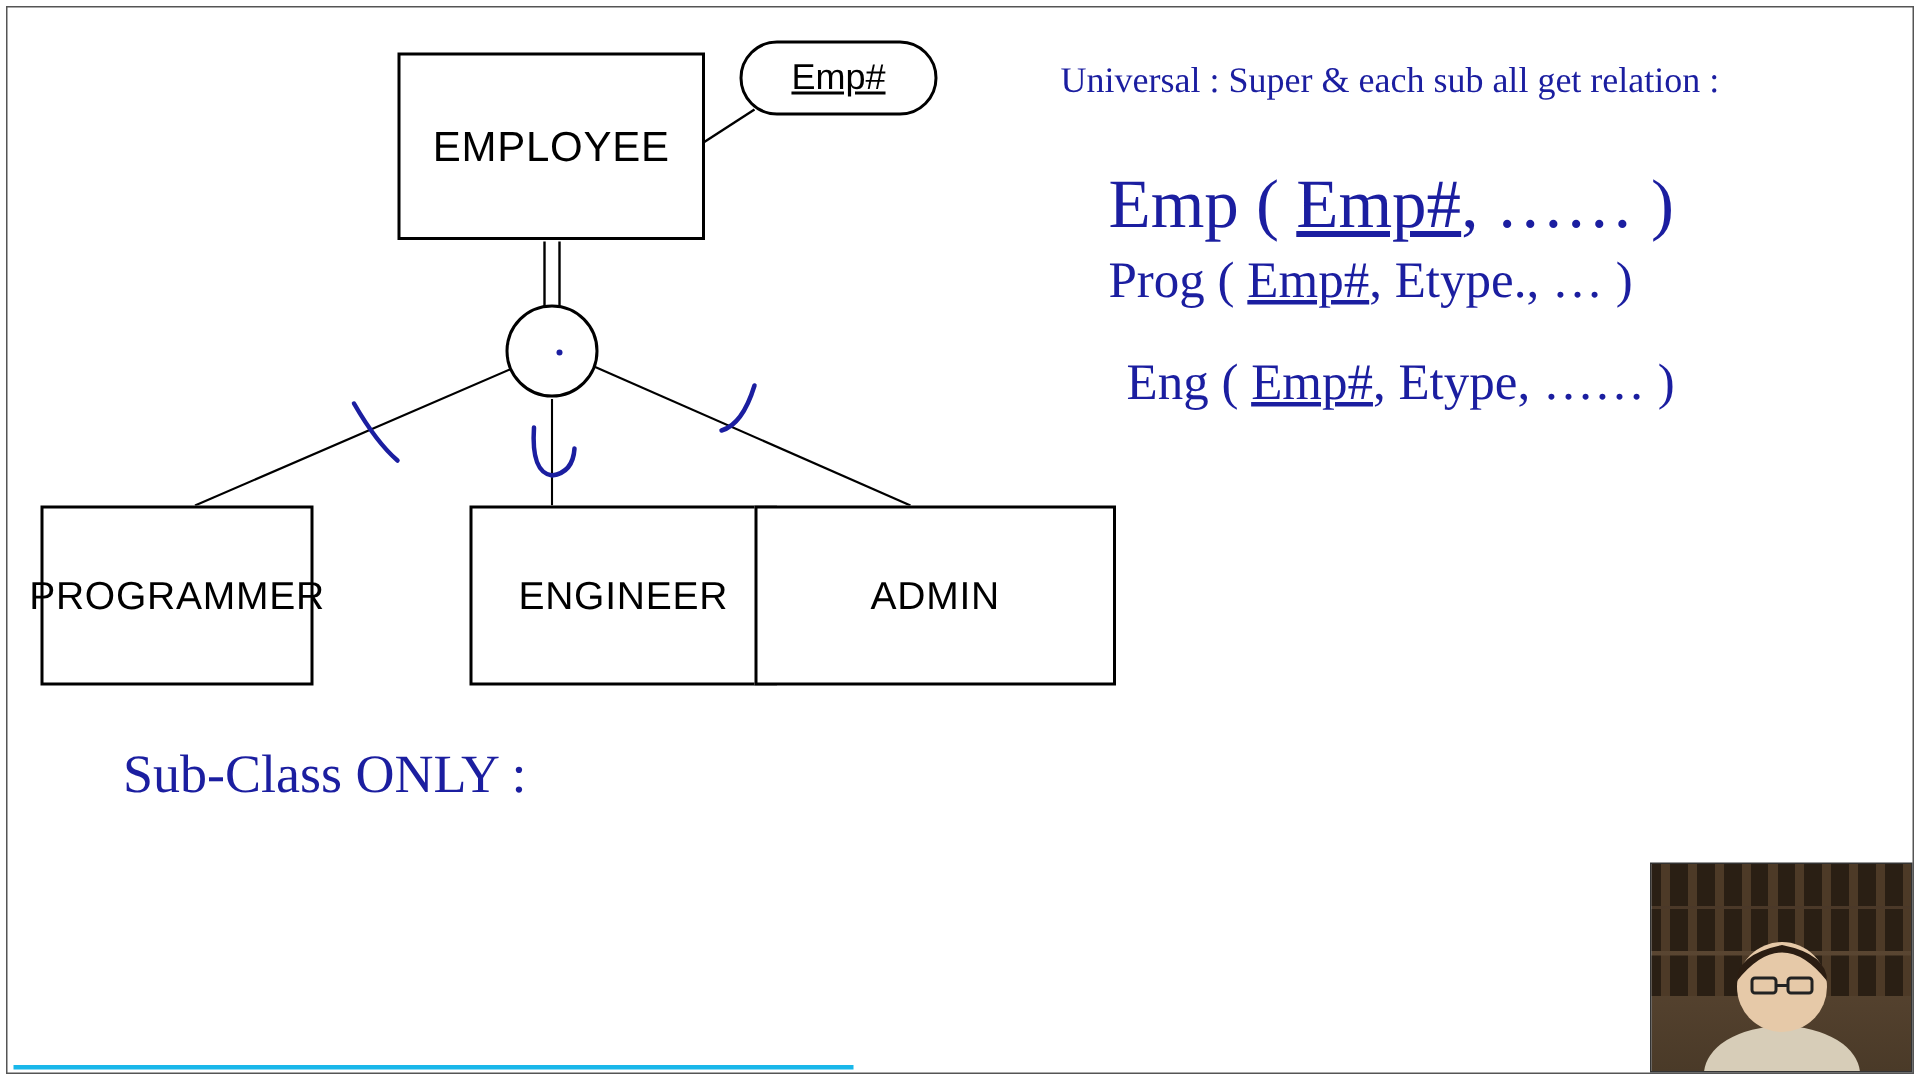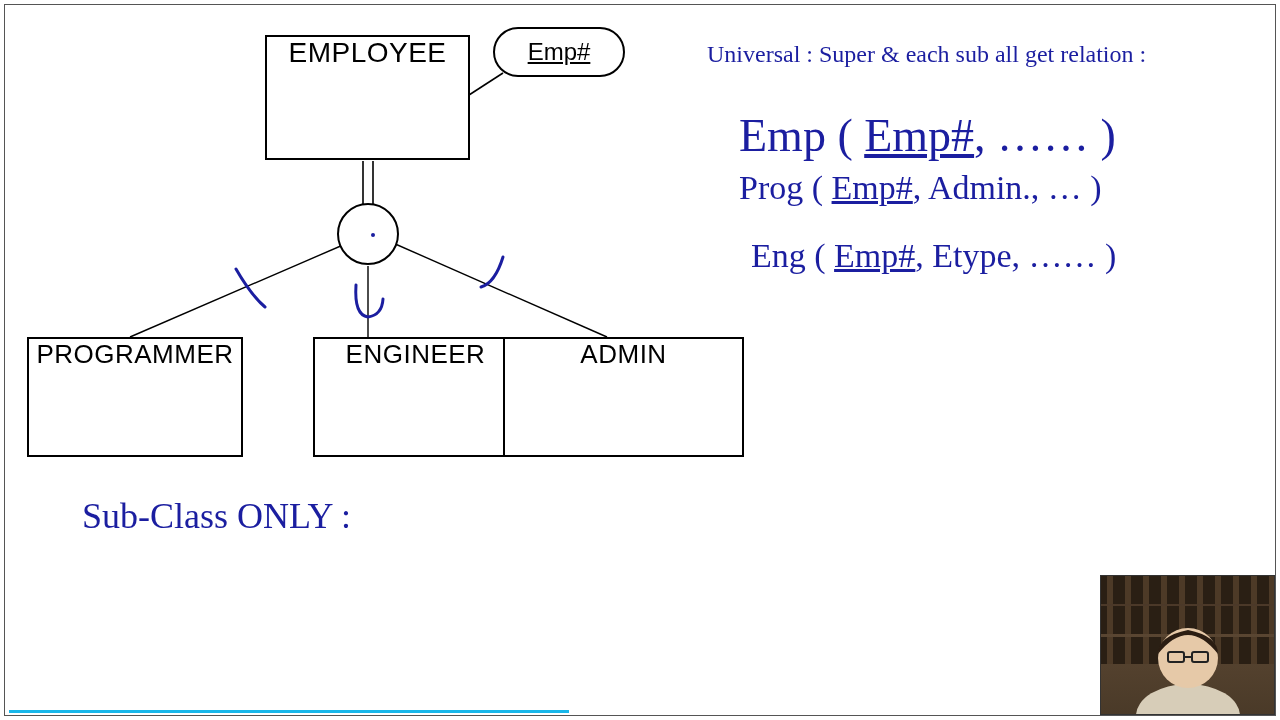--- a/index.html
+++ b/index.html
@@ -19,20 +19,21 @@
     height: 712px;
     border: 1px solid #555;
     box-sizing: border-box;
     background: #fff;
   }
   .box {
     position: absolute;
     border: 2px solid #000;
     background: #fff;
     display: flex;
+    align-items: center;
     justify-content: center;
     font-size: 26px;
     letter-spacing: 0.5px;
     box-sizing: border-box;
   }
   .box.super { font-size: 28px; }
   .attr {
     position: absolute;
     border: 2px solid #000;
     border-radius: 28px;
@@ -115,38 +116,38 @@
   </div>
 
   <div class="attr" style="left:488px; top:22px; width:132px; height:50px;">
     <span class="key">Emp#</span>
   </div>
 
   <div class="circle" style="left:332px; top:198px; width:62px; height:62px;">
     <div class="dot" style="left:32px; top:28px;"></div>
   </div>
 
-  <div class="box" style="left:22px;  top:332px; width:216px; height:120px;">
+  <div class="box" style="left:22px;  top:332px; width:182px; height:120px;">
     <span>PROGRAMMER</span>
   </div>
   <div class="box" style="left:260px; top:332px; width:205px; height:120px;margin-left:48px;">
     <span>ENGINEER</span>
   </div>
   <div class="box" style="left:498px; top:332px; width:241px; height:120px;">
     <span>ADMIN</span>
   </div>
 
   <div class="hand" style="left:702px; top:36px; font-size:24px;">Universal : Super &amp; each sub all get relation :</div>
 
   <div class="hand" style="left:734px; top:104px; font-size:46px;">
     <span>Emp ( </span><span class="key">Emp#</span><span>, …… )</span>
   </div>
 
   <div class="hand" style="left:734px; top:164px; font-size:34px;">
-    <span>Prog ( </span><span class="key">Emp#</span><span>, Admin., … )</span>
+    <span>Prog ( </span><span class="key">Emp#</span><span>, Etype., … )</span>
   </div>
 
   <div class="hand" style="left:746px; top:232px; font-size:34px;text-align:center;">
     <span>Eng ( </span><span class="key">Emp#</span><span>, Etype, …… )</span>
   </div>
 
 
   <div class="hand" style="left:42px; top:490px; font-size:36px;margin-left:35px;">Sub-Class ONLY :</div>
 
   <div class="webcam">

